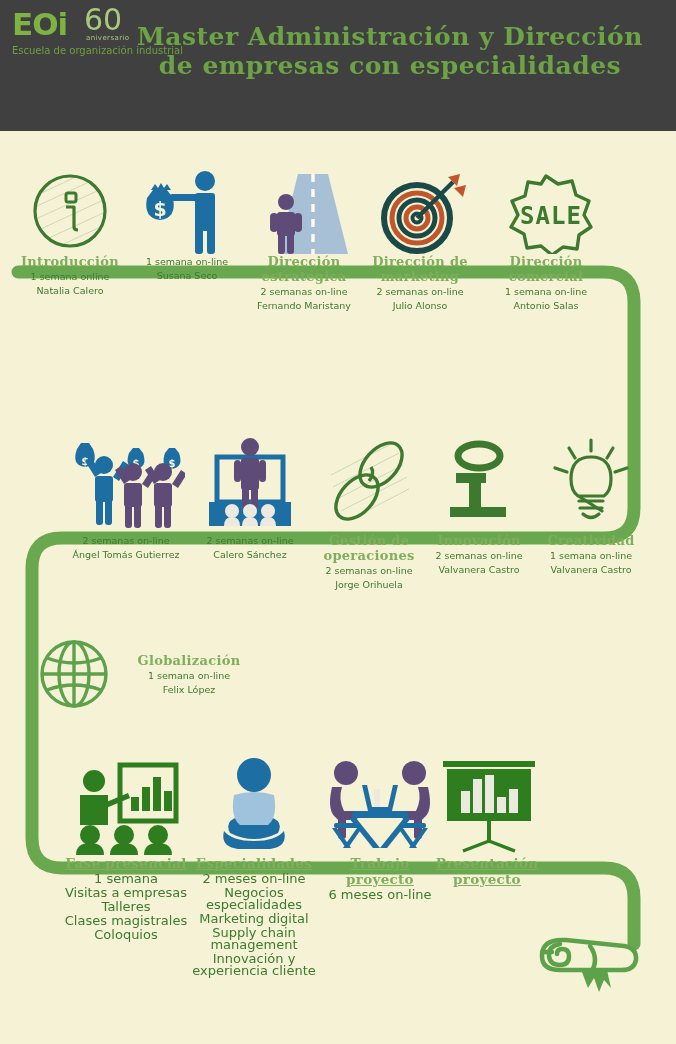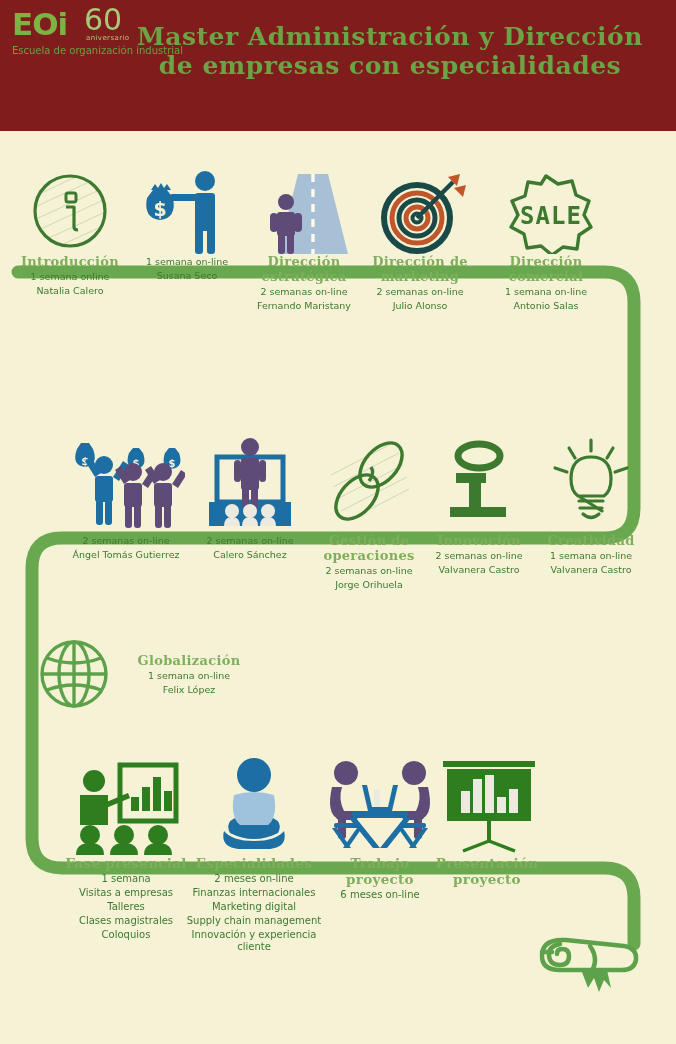--- a/index.html
+++ b/index.html
@@ -12,21 +12,21 @@
   }
   #infographic {
     position:relative;
     width:676px; height:1044px;
     background:#f6f2d6;
     overflow:hidden;
   }
   
   .header {
     position:absolute; left:0; top:0; width:676px; height:131px;
-    background:#7f1d1d;
+    background:#404040;
   }
   .logo {
     position:absolute; left:6px; top:4px; width:132px; height:54px;
   }
   .logo-eoi {
     font-family:"DejaVu Sans", sans-serif;
     font-weight:bold; font-size:31px; color:#7cb342;
     letter-spacing:-1px; line-height:32px;
     position:absolute; left:6px; top:4px;
   }
@@ -72,22 +72,22 @@
   
   .r1 .ttl  { font-size:13px; line-height:15px; }
   .r1 .meta { font-size:9.5px; margin-top:2px; }
   
   .r2 .ttl  { font-size:13px; line-height:15px; }
   .r2 .meta { font-size:9.5px; margin-top:2px; }
   
   .glob .ttl  { font-size:13px; line-height:15px; }
   .glob .meta { font-size:9.5px; margin-top:2px; }
   
-  .r3 .ttl  { font-size:13.5px; line-height:16px; }
-  .r3 .meta { font-size:10px; margin-top:2px; }
+  .r3 .ttl  { font-size:13.5px; line-height:16px;text-decoration:underline; }
+  .r3 .meta { font-size:13px; margin-top:2px; }
 </style>
 </head>
 <body>
 
 <div id="infographic">
 
   <div class="header">
     <div class="logo">
       <span class="logo-eoi">EOi</span>
       <span class="logo-60">60</span>
@@ -362,21 +362,21 @@
     <svg class="icon" width="92" height="100" viewBox="0 0 92 100">
       <g fill="#1d6ea3">
         <circle cx="46" cy="20" r="17"></circle>
         <path d="M22,78 q-6,-12 8,-16 h32 q14,4 8,16 q-24,12 -48,0 z"></path>
         <path d="M16,76 q-4,16 14,18 h32 q18,-2 14,-18 q-8,10 -30,10 q-22,0 -30,-10 z"></path>
       </g>
       <path d="M26,40 q-4,22 6,30 h28 q10,-8 6,-30 q-20,-6 -40,0 z" fill="#9fc3dd"></path>
     </svg>
     <div class="ttl">Especialidades</div>
     <div class="meta">2 meses on-line</div>
-    <div class="meta">Finanzas internacionales</div>
+    <div class="meta">Negocios especialidades</div>
     <div class="meta">Marketing digital</div>
     <div class="meta">Supply chain management</div>
     <div class="meta">Innovación y experiencia cliente</div>
   </div>
 
   <div class="node r3" style="left:320px; top:755px; width:120px;">
     <svg class="icon" width="116" height="100" viewBox="0 0 116 100">
 
       <g fill="#5e4b78">
         <circle cx="24" cy="18" r="12"></circle>

